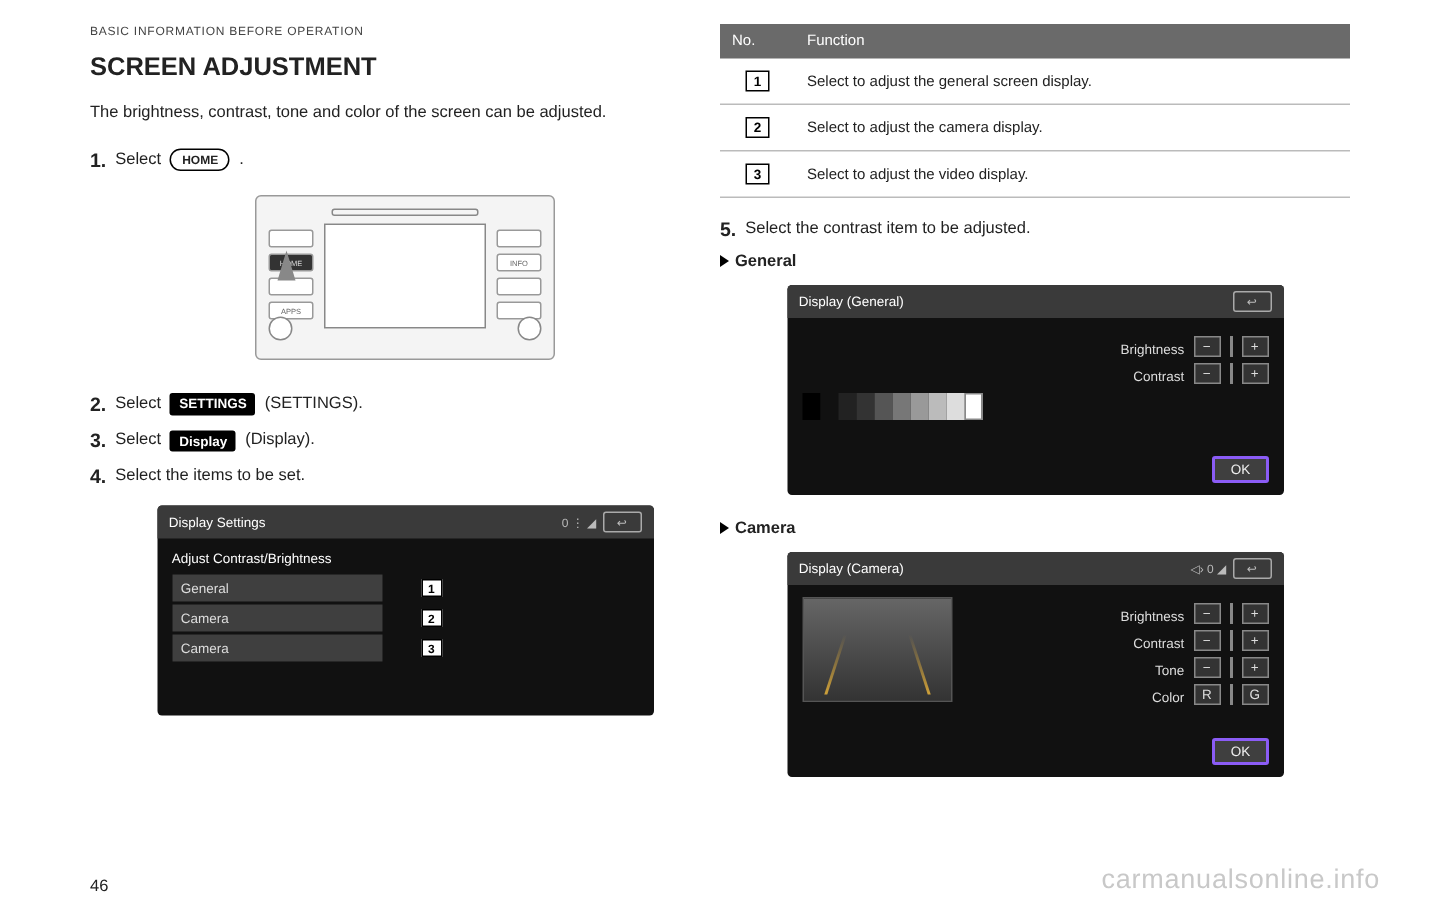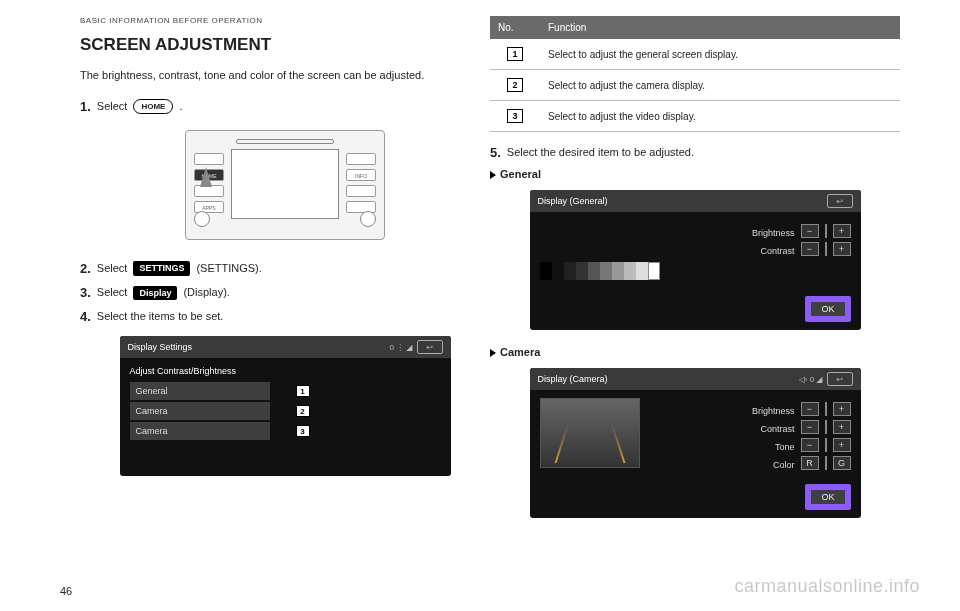--- a/index.html
+++ b/index.html
@@ -10,21 +10,20 @@
     background: #fff;
     font-family: Arial, Helvetica, sans-serif;
     font-size: 11px;
     color: #222;
     position: relative;
     overflow: hidden;
   }
   .page {
     padding: 16px 60px 0 60px;
     display: flex;
-    margin-left: 20px;
   }
   .col {
     flex: 1;
     min-width: 0;
   }
   .running-head {
     font-size: 8px;
     letter-spacing: 0.5px;
     color: #444;
     margin-bottom: 10px;
@@ -146,21 +145,21 @@
   }
   .shot-list li .callout {
     background:#fff; color:#000; border:1px solid #000;
     width:14px; height:12px; font-size:8px; font-weight:bold;
     display:flex; align-items:center; justify-content:center;
     margin-right:-20px; transform: translateX(26px);
   }
   .shot .ok {
     position:absolute; right:10px; bottom:8px;
     background:#3f3f3f; color:#eee; font-size:9px;
-    padding:2px 10px; border:6px solid #8b5cf6; border-radius:2px;
+    padding:2px 10px; border:2px solid #8b5cf6; border-radius:2px;
   }
   .slider-row { display:flex; justify-content:flex-end; align-items:flex-end; gap:6px; font-size:9px; margin:4px 0;}
   .slider-row .lbl { width: 56px; text-align:right; color:#ddd; }
   .slider-row .minus, .slider-row .plus, .slider-row .r, .slider-row .g {
     width: 18px; height: 14px; border:1px solid #888; background:#333;
     display:flex;align-items:center;justify-content:center; font-size:9px; color:#ddd;
   }
   .slider-row .pipe { width: 2px; height: 14px; background: #888; }
   .grayscale { display:flex; margin-top:6px; }
   .grayscale .sw { width: 12px; height: 18px; }
@@ -310,21 +309,21 @@
         </tr>
         <tr>
           <td class="no"><span class="numbox">3</span></td>
           <td>Select to adjust the video display.</td>
         </tr>
       </tbody>
     </table>
 
     <div class="step">
       <span class="step-num">5.</span>
-      <span>Select the desired item to be adjusted.</span>
+      <span>Select the contrast item to be adjusted.</span>
     </div>
 
     <div class="section-label">
       <span class="tri"></span><span>General</span>
     </div>
 
     <div class="shot" style="height:140px;">
       <div class="shot-head">
         <span>Display (General)</span>
         <span class="status">

